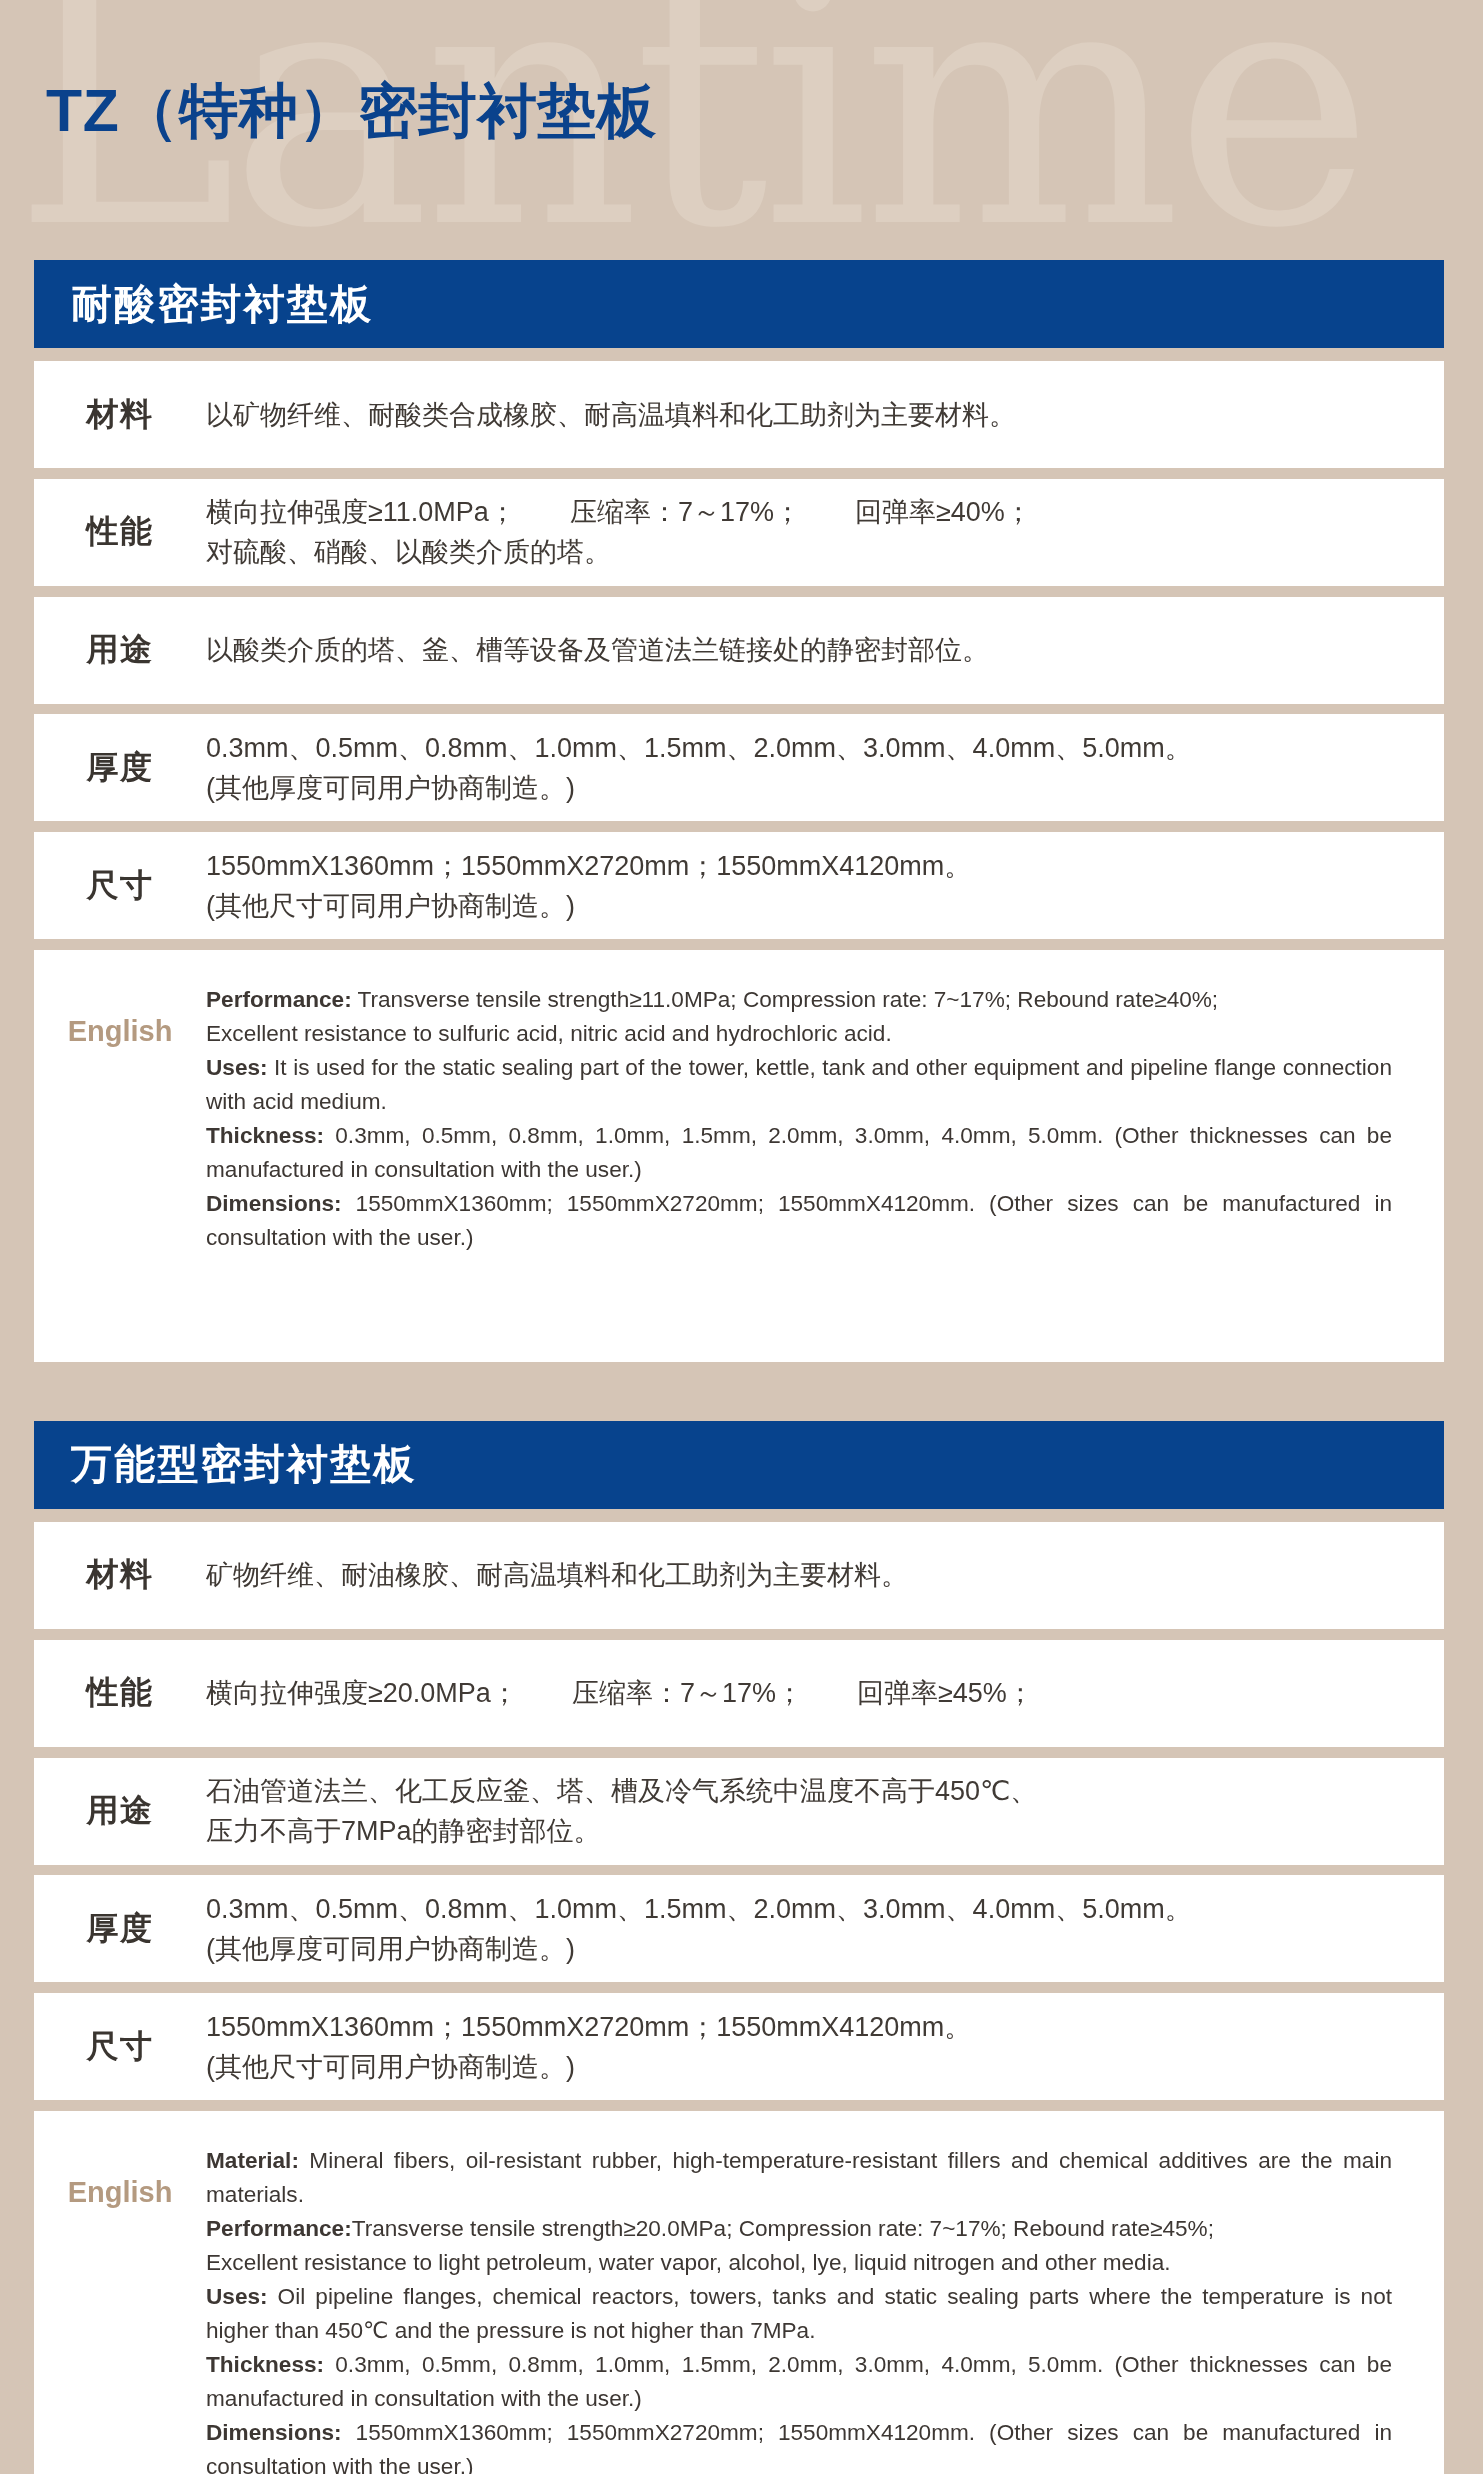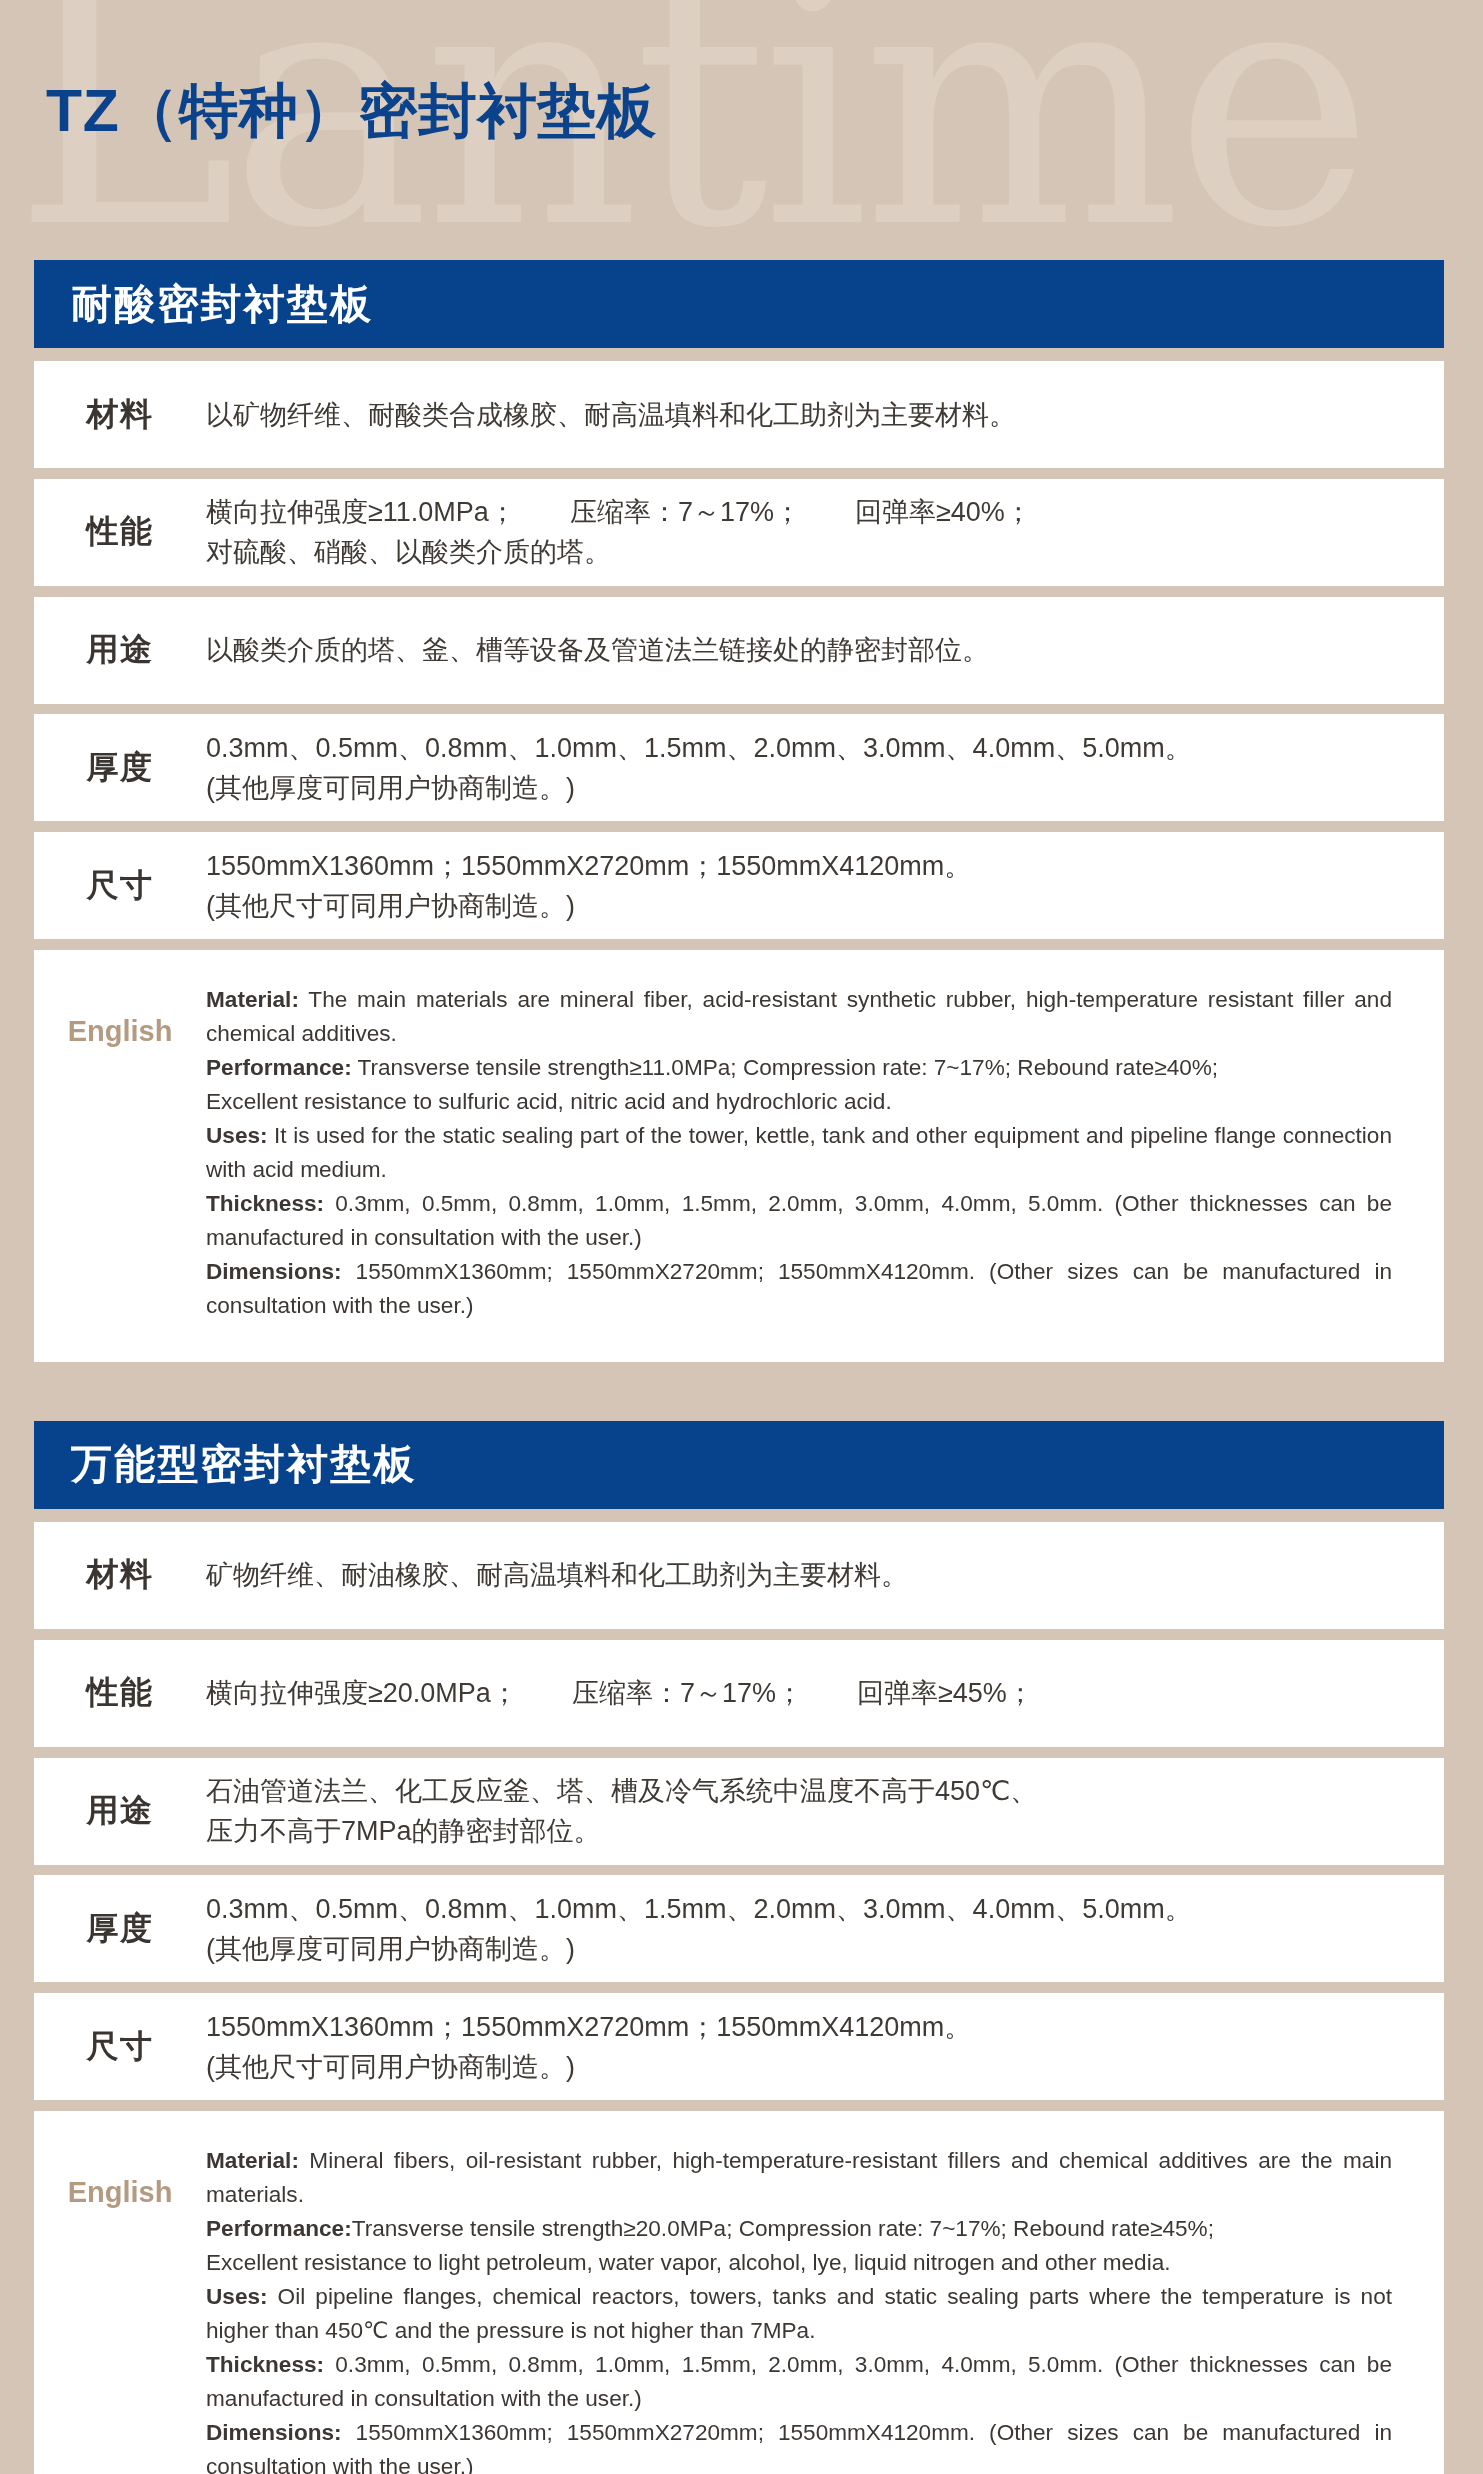--- a/index.html
+++ b/index.html
@@ -107,21 +107,20 @@
       <div class="row-label">尺寸</div>
       <div class="row-content">
         <div class="line">1550mmX1360mm；1550mmX2720mm；1550mmX4120mm。</div>
         <div class="line">(其他尺寸可同用户协商制造。)</div>
       </div>
     </div>
 
     <div class="card english-card">
       <div class="row-label english-label">English</div>
       <div class="row-content english-content">
-        <p><b>Material:</b><span> The main materials are mineral fiber, acid-resistant synthetic rubber, high-temperature resistant filler and chemical additives.</span></p>
         <p><b>Performance:</b><span> Transverse tensile strength≥11.0MPa; Compression rate: 7~17%; Rebound rate≥40%;</span></p>
         <p><b></b><span>Excellent resistance to sulfuric acid, nitric acid and hydrochloric acid.</span></p>
         <p><b>Uses:</b><span> It is used for the static sealing part of the tower, kettle, tank and other equipment and pipeline flange connection with acid medium.</span></p>
         <p><b>Thickness:</b><span> 0.3mm, 0.5mm, 0.8mm, 1.0mm, 1.5mm, 2.0mm, 3.0mm, 4.0mm, 5.0mm. (Other thicknesses can be manufactured in consultation with the user.)</span></p>
         <p><b>Dimensions:</b><span> 1550mmX1360mm; 1550mmX2720mm; 1550mmX4120mm. (Other sizes can be manufactured in consultation with the user.)</span></p>
       </div>
     </div>
   </section>
 
   <section>

